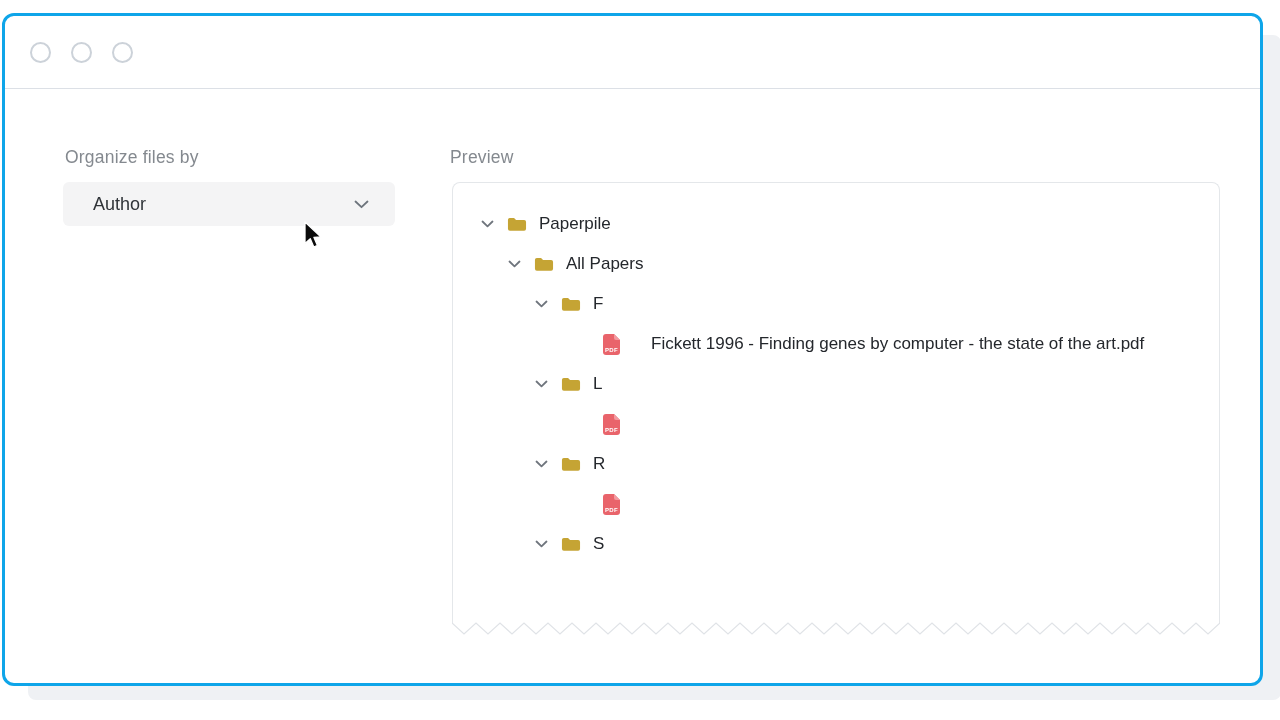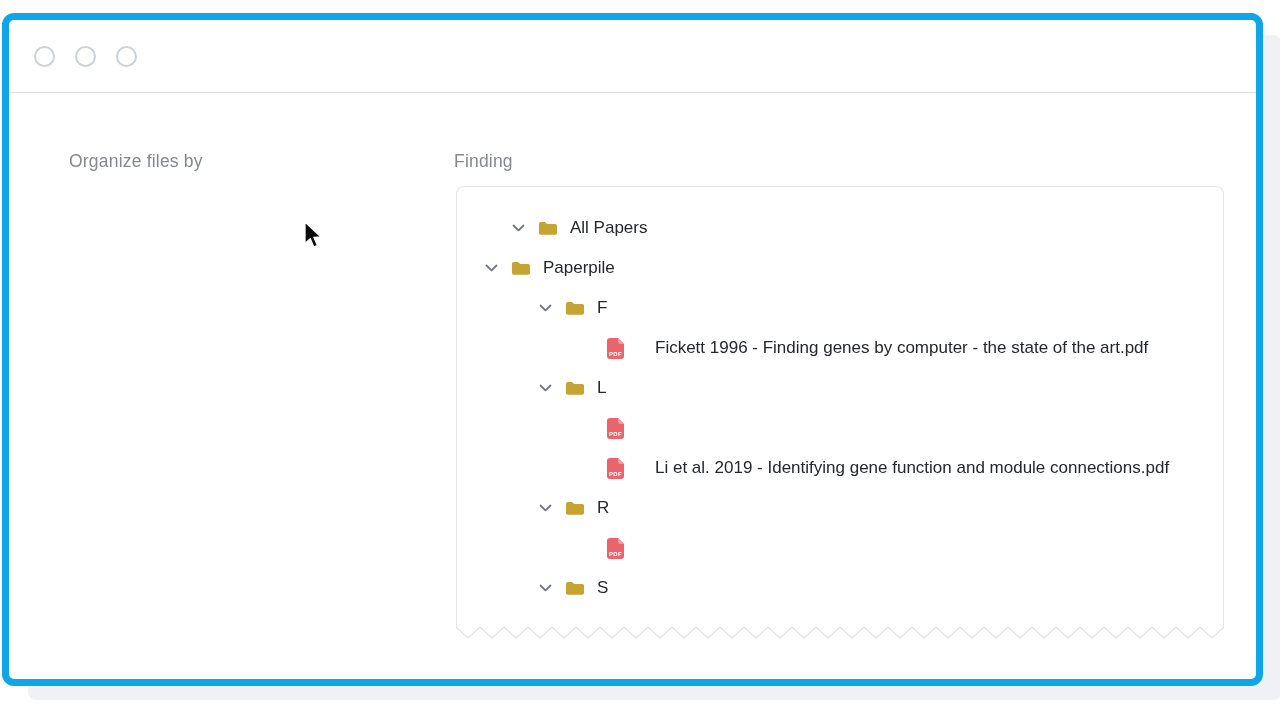--- a/index.html
+++ b/index.html
@@ -2,21 +2,21 @@
 <html><head>
 <meta charset="utf-8">
 <style>
   * { margin:0; padding:0; box-sizing:border-box; }
   html,body { width:1280px; height:720px; background:#ffffff; overflow:hidden;
               font-family:"Liberation Sans", sans-serif; }
   body { position:relative; }
 
   
   .window { position:absolute; left:2px; top:13px; width:1261px; height:673px;
-            background:#fff; border:7px solid #0ea5e9; border-radius:12px;
+            background:#fff; border:3px solid #0ea5e9; border-radius:12px;
             box-shadow:22px 18px 0 -4px #eff1f4; }
 
   .titlebar { height:73px; border-bottom:1px solid #dce0e6; border-radius:12px 12px 0 0;
               background:#fff; display:flex; align-items:center; padding-left:25px; gap:20px; }
   .tl-circle { width:21px; height:21px; border:2px solid #ccd2d9; border-radius:50%;
                background:transparent; }
 
   .win-body { position:absolute; left:0; top:74px; right:0; bottom:0; }
 
   .section-label { position:absolute; font-size:17.5px; color:#84898f; letter-spacing:.2px; }
@@ -66,46 +66,52 @@
   <div class="titlebar">
     <div class="tl-circle"></div>
     <div class="tl-circle"></div>
     <div class="tl-circle"></div>
   </div>
 
   <div class="win-body">
 
     <div class="section-label label-organize">Organize files by</div>
 
+    <div class="dropdown">
+      <span class="dropdown-value">Author</span>
+      <svg class="dd-chev" viewBox="0 0 15 9">
+        <path d="M1.5 1.5 L7.5 7.2 L13.5 1.5" stroke="#6d747c" stroke-width="1.8" fill="none" stroke-linecap="round" stroke-linejoin="round"></path>
+      </svg>
+    </div>
 
-    <div class="section-label label-preview">Finding</div>
+    <div class="section-label label-preview">Preview</div>
 
     <div class="preview-panel">
       <div class="panel-frame"></div>
 
       <div class="tree">
+
+        <div class="tree-row lv0">
+          <svg class="chev" viewBox="0 0 13 8">
+              <path d="M1.5 1.5 L6.5 6.3 L11.5 1.5"></path>
+            </svg>
+          <svg class="folder" viewBox="0 0 21 16">
+              <path d="M1 3.6 A2 2 0 0 1 3 1.6 H7.4 L9.5 3.8 H18 A2 2 0 0 1 20 5.8 V13 A2 2 0 0 1 18 15 H3 A2 2 0 0 1 1 13 Z"></path>
+            </svg>
+          <span class="row-label">Paperpile</span>
+        </div>
 
         <div class="tree-row lv1">
           <svg class="chev" viewBox="0 0 13 8">
               <path d="M1.5 1.5 L6.5 6.3 L11.5 1.5"></path>
             </svg>
           <svg class="folder" viewBox="0 0 21 16">
               <path d="M1 3.6 A2 2 0 0 1 3 1.6 H7.4 L9.5 3.8 H18 A2 2 0 0 1 20 5.8 V13 A2 2 0 0 1 18 15 H3 A2 2 0 0 1 1 13 Z"></path>
             </svg>
           <span class="row-label">All Papers</span>
-        </div>
-
-        <div class="tree-row lv0">
-          <svg class="chev" viewBox="0 0 13 8">
-              <path d="M1.5 1.5 L6.5 6.3 L11.5 1.5"></path>
-            </svg>
-          <svg class="folder" viewBox="0 0 21 16">
-              <path d="M1 3.6 A2 2 0 0 1 3 1.6 H7.4 L9.5 3.8 H18 A2 2 0 0 1 20 5.8 V13 A2 2 0 0 1 18 15 H3 A2 2 0 0 1 1 13 Z"></path>
-            </svg>
-          <span class="row-label">Paperpile</span>
         </div>
 
         <div class="tree-row lv2">
           <svg class="chev" viewBox="0 0 13 8">
               <path d="M1.5 1.5 L6.5 6.3 L11.5 1.5"></path>
             </svg>
           <svg class="folder" viewBox="0 0 21 16">
               <path d="M1 3.6 A2 2 0 0 1 3 1.6 H7.4 L9.5 3.8 H18 A2 2 0 0 1 20 5.8 V13 A2 2 0 0 1 18 15 H3 A2 2 0 0 1 1 13 Z"></path>
             </svg>
           <span class="row-label">F</span>
@@ -133,29 +139,20 @@
 
         <div class="tree-row lv3">
           <span class="chev-spacer"></span>
           <svg class="file-ic pdf" viewBox="0 0 17 21">
             <path class="sheet" d="M3 0 H11 L17 6 V18 A3 3 0 0 1 14 21 H3 A3 3 0 0 1 0 18 V3 A3 3 0 0 1 3 0 Z"></path>
             <path class="fold" d="M11 0 L17 6 H13 A2 2 0 0 1 11 4 Z"></path>
             <text class="badge" x="8.5" y="18" text-anchor="middle">PDF</text>
           </svg>
         </div>
 
-        <div class="tree-row lv3">
-          <span class="chev-spacer"></span>
-          <svg class="file-ic pdf" viewBox="0 0 17 21">
-            <path class="sheet" d="M3 0 H11 L17 6 V18 A3 3 0 0 1 14 21 H3 A3 3 0 0 1 0 18 V3 A3 3 0 0 1 3 0 Z"></path>
-            <path class="fold" d="M11 0 L17 6 H13 A2 2 0 0 1 11 4 Z"></path>
-            <text class="badge" x="8.5" y="18" text-anchor="middle">PDF</text>
-          </svg>
-          <span class="row-label">Li et al. 2019 - Identifying gene function and module connections.pdf</span>
-        </div>
 
 
         <div class="tree-row lv2">
           <svg class="chev" viewBox="0 0 13 8">
               <path d="M1.5 1.5 L6.5 6.3 L11.5 1.5"></path>
             </svg>
           <svg class="folder" viewBox="0 0 21 16">
               <path d="M1 3.6 A2 2 0 0 1 3 1.6 H7.4 L9.5 3.8 H18 A2 2 0 0 1 20 5.8 V13 A2 2 0 0 1 18 15 H3 A2 2 0 0 1 1 13 Z"></path>
             </svg>
           <span class="row-label">R</span>

